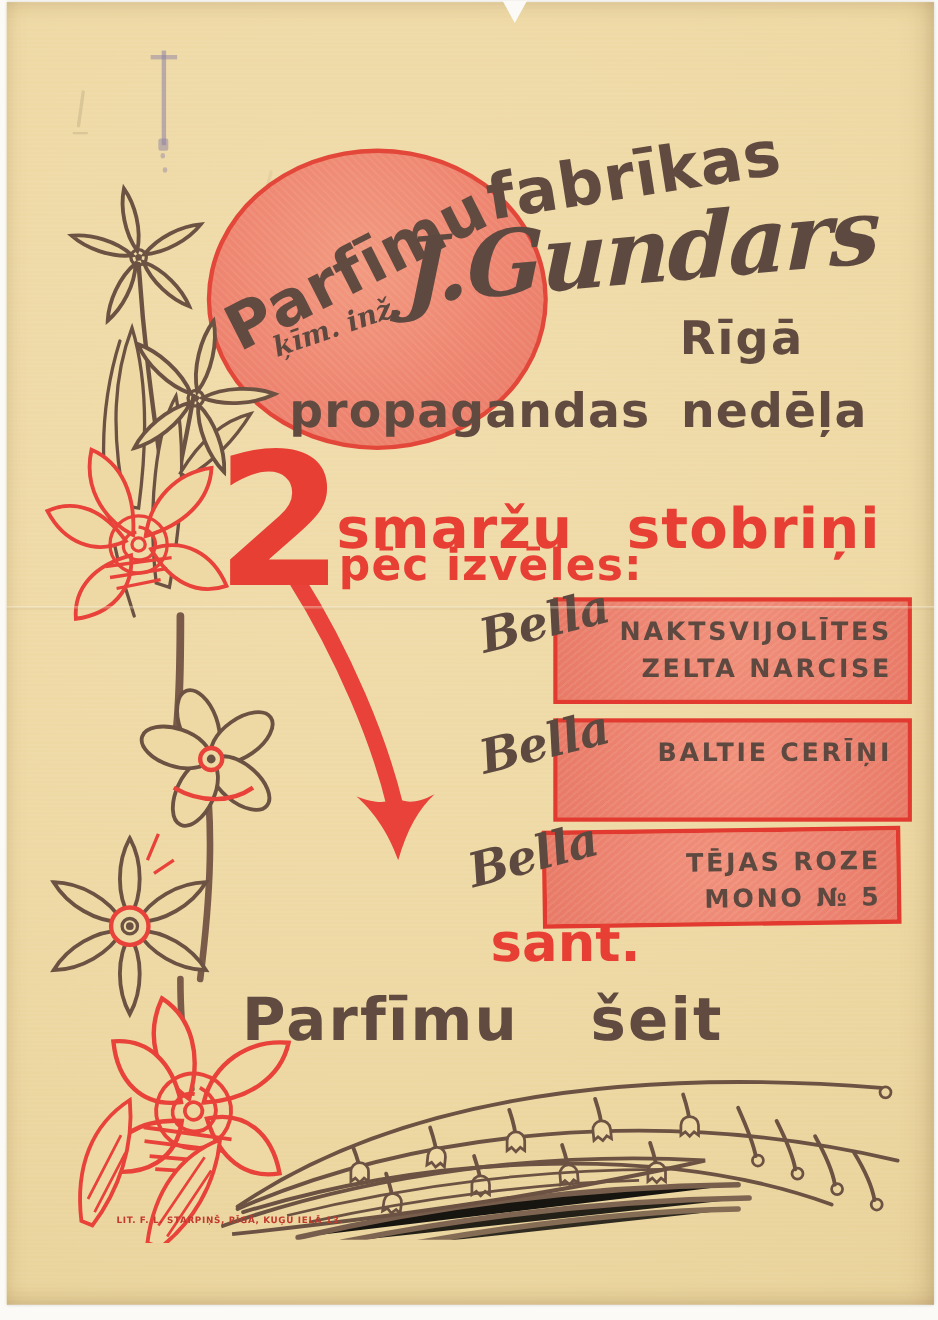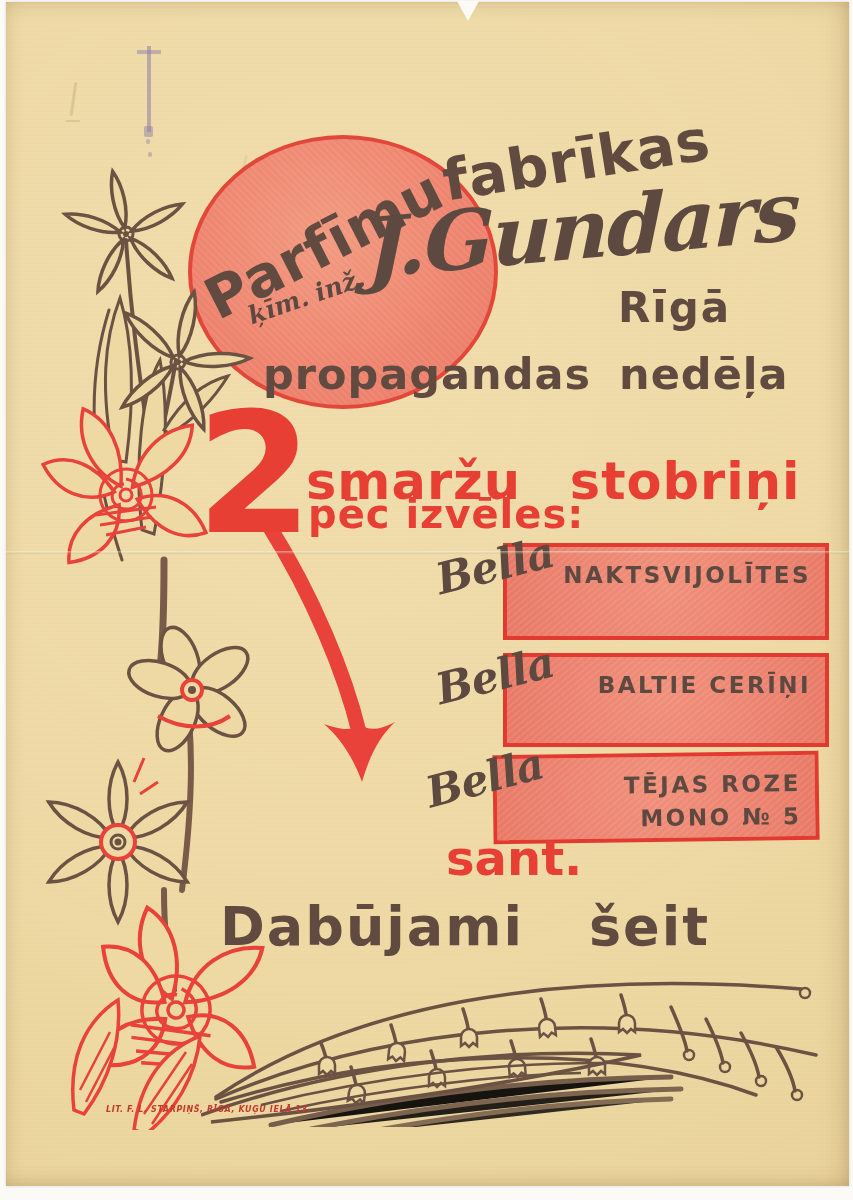--- a/index.html
+++ b/index.html
@@ -73,21 +73,21 @@
     position:absolute;left:-70px;top:2px;width:150px;
     font-family:"DejaVu Serif",serif;font-style:italic;font-weight:bold;font-size:43px;
     color:#5d4940;transform:rotate(-14deg);transform-origin:0 50%;text-align:left;
     letter-spacing:-1px;
   }
   .w-par{position:absolute;left:174px;top:824px;font-size:48px;}
   .w-price{position:absolute;left:272px;top:742px;font-size:152px;line-height:1;letter-spacing:-4px;}
   .w-sant{position:absolute;left:440px;top:828px;font-size:48px;}
   .w-avail{position:absolute;left:214px;top:893px;font-size:54px;word-spacing:44px;letter-spacing:2px;}
   .w-printer{position:absolute;left:100px;top:1103px;font-size:8px;color:#c2392e;font-weight:bold;
-    letter-spacing:.6px;font-style:italic;}
+    letter-spacing:.6px;}
   svg{position:absolute;}
   .flora-left{left:8px;top:128px;}
   .flora-lily{left:195px;top:945px;}
   .arrow{left:235px;top:512px;}
 </style>
 </head>
 <body>
 
 <div class="poster">
 
@@ -281,31 +281,32 @@
   <div class="t-brown w-city">Rīgā</div>
   <div class="t-brown w-subtitle">propagandas nedēļa</div>
 
   <div class="t-red w-two">2</div>
   <div class="t-red w-headline">smaržu stobriņi</div>
   <div class="t-red w-subhead">pēc izvēles:</div>
 
   <div class="product-box box1">
     <span class="bella">Bella</span>
     <div>NAKTSVIJOLĪTES</div>
+    <div>ZELTA NARCISE</div>
   </div>
   <div class="product-box box2">
     <span class="bella">Bella</span>
     <div>BALTIE CERĪŅI</div>
   </div>
   <div class="product-box box3">
     <span class="bella">Bella</span>
     <div>TĒJAS ROZE</div>
     <div>MONO № 5</div>
   </div>
 
   <div class="t-red w-sant">sant.</div>
-  <div class="t-brown w-avail">Dabūjami šeit</div>
+  <div class="t-brown w-avail">Parfīmu šeit</div>
 
   <div class="w-printer">LIT. F. L. STARPIŅŠ, RĪGĀ, KUĢU IELĀ 13.</div>
 
   <div class="crease"></div>
   <div class="tear"></div>
 </div>
 
 </body></html>

